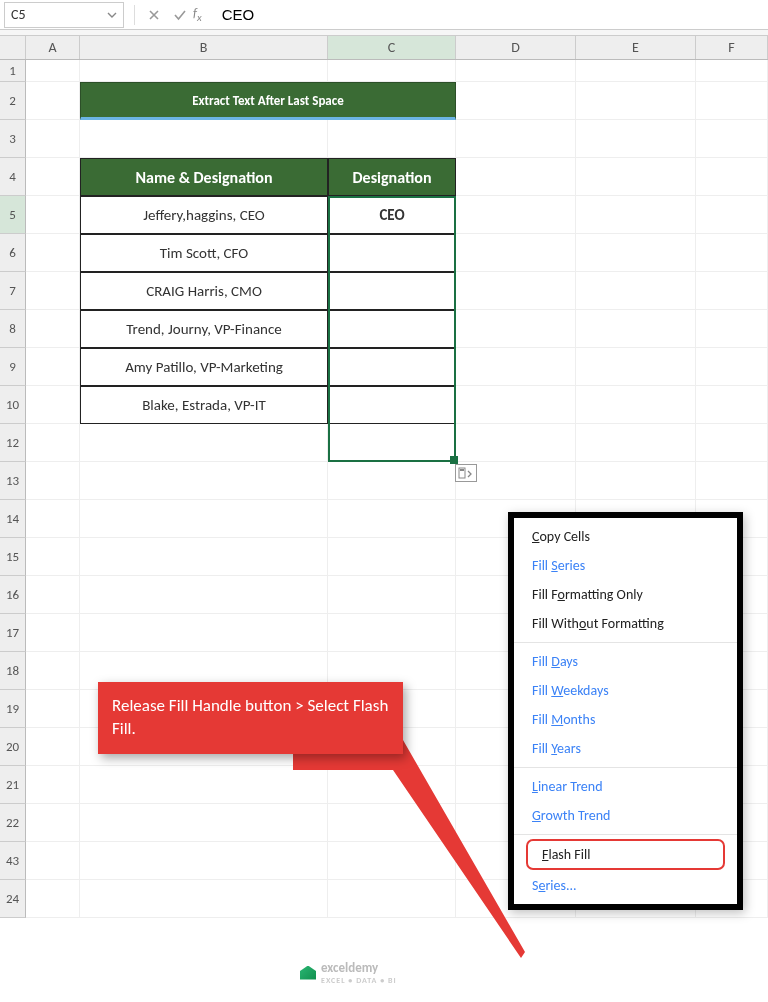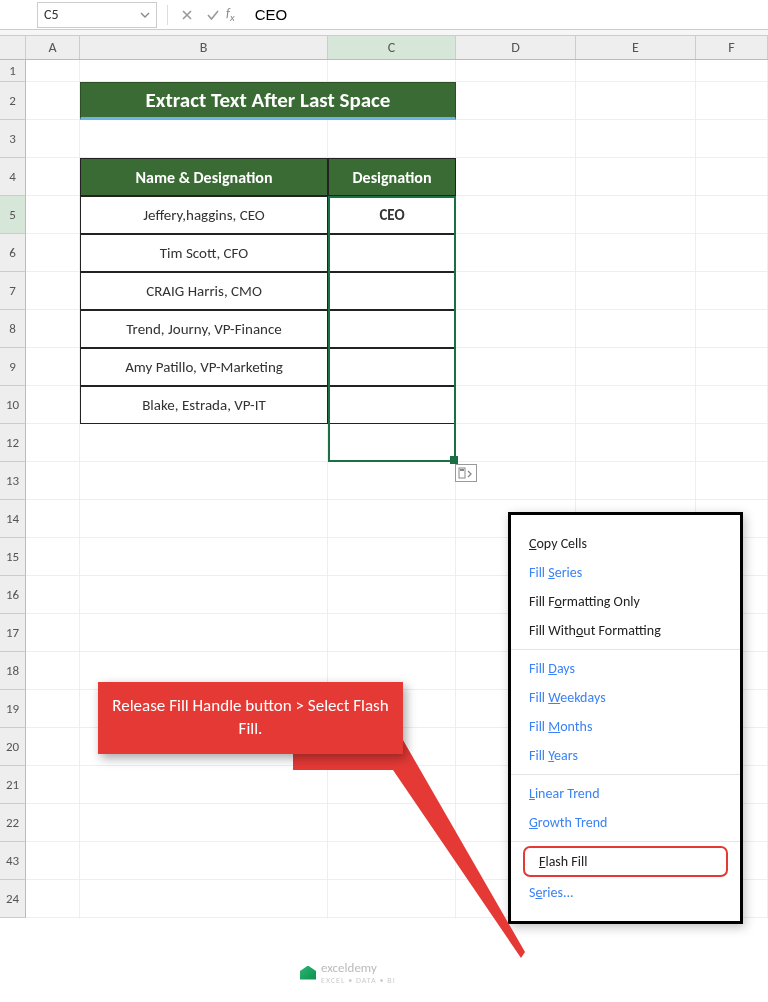--- a/index.html
+++ b/index.html
@@ -14,21 +14,20 @@
   color: #333;
 }
 
 
 .formula-bar {
   display: flex;
   align-items: center;
   height: 30px;
   border-bottom: 1px solid #ccc;
   background: #fff;
-  padding-left: 33px;
 }
 .name-box {
   width: 120px;
   height: 26px;
   border: 1px solid #ccc;
   margin: 2px 4px;
   display: flex;
   align-items: center;
   padding: 0 6px;
   font-size: 14px;
@@ -92,21 +91,21 @@
   font-size: 15px;
   position: relative;
 }
 
 
 .title-cell {
   grid-column: 3 / span 2;
   background: #3a6b34;
   color: #fff;
   font-weight: bold;
-  font-size: 21px;
+  font-size: 13px;
   border: 1px solid #2c4f28;
   border-bottom: 3px solid #6bb4e4;
   justify-content: center;
 }
 
 
 .tbl-head {
   background: #3a6b34;
   color: #fff;
   font-weight: bold;
@@ -155,23 +154,23 @@
 }
 .fill-options svg { display: block; }
 
 
 .ctx-menu {
   position: absolute;
   left: 508px;
   top: 512px;
   width: 235px;
   background: #fff;
-  border: 3px solid #000000;
+  border: 6px solid #000000;
   box-shadow: 2px 3px 10px rgba(0,0,0,0.25);
-  padding: 14px 0;
+  padding: 4px 0;
   font-size: 14px;
 }
 .ctx-item {
   padding: 6px 18px;
   color: #222;
   cursor: default;
 }
 .ctx-item.disabled { color: #3b82f6; }
 .ctx-sep { height: 1px; background: #e4e4e4; margin: 4px 0; }
 .ctx-item .ul { text-decoration: underline; }
@@ -187,40 +186,40 @@
   position: absolute;
   left: 98px;
   top: 682px;
   width: 305px;
   height: 72px;
   background: #e53935;
   color: #fff;
   font-size: 17px;
   font-weight: 500;
   display: flex; align-items: center; justify-content: center;
-  text-align: center;
+  text-align: left;
   padding: 8px 14px;
   box-shadow: 3px 4px 10px rgba(0,0,0,0.35);
   line-height: 1.35;
 }
 .callout-arrow {
   position: absolute;
   left: 293px;
   top: 740px;
   width: 240px;
   height: 220px;
   pointer-events: none;
 }
 
 .watermark {
   position: absolute;
   left: 300px; top: 960px;
   color: #bbb;
   font-size: 13px;
-  display: flex; align-items: center; gap: 5px;
+  display: flex; align-items: center; gap: 5px; font-weight: bold;
 }
 .watermark .logo {
   width: 16px; height: 14px;
   background: linear-gradient(135deg,#2ab673,#108f4d);
   clip-path: polygon(0 40%,50% 0,100% 40%,100% 100%,0 100%);
 }
 .watermark small { display:block; font-size:8px; letter-spacing:1px; color:#ccc; }
 </style>
 </head>
 <body>

